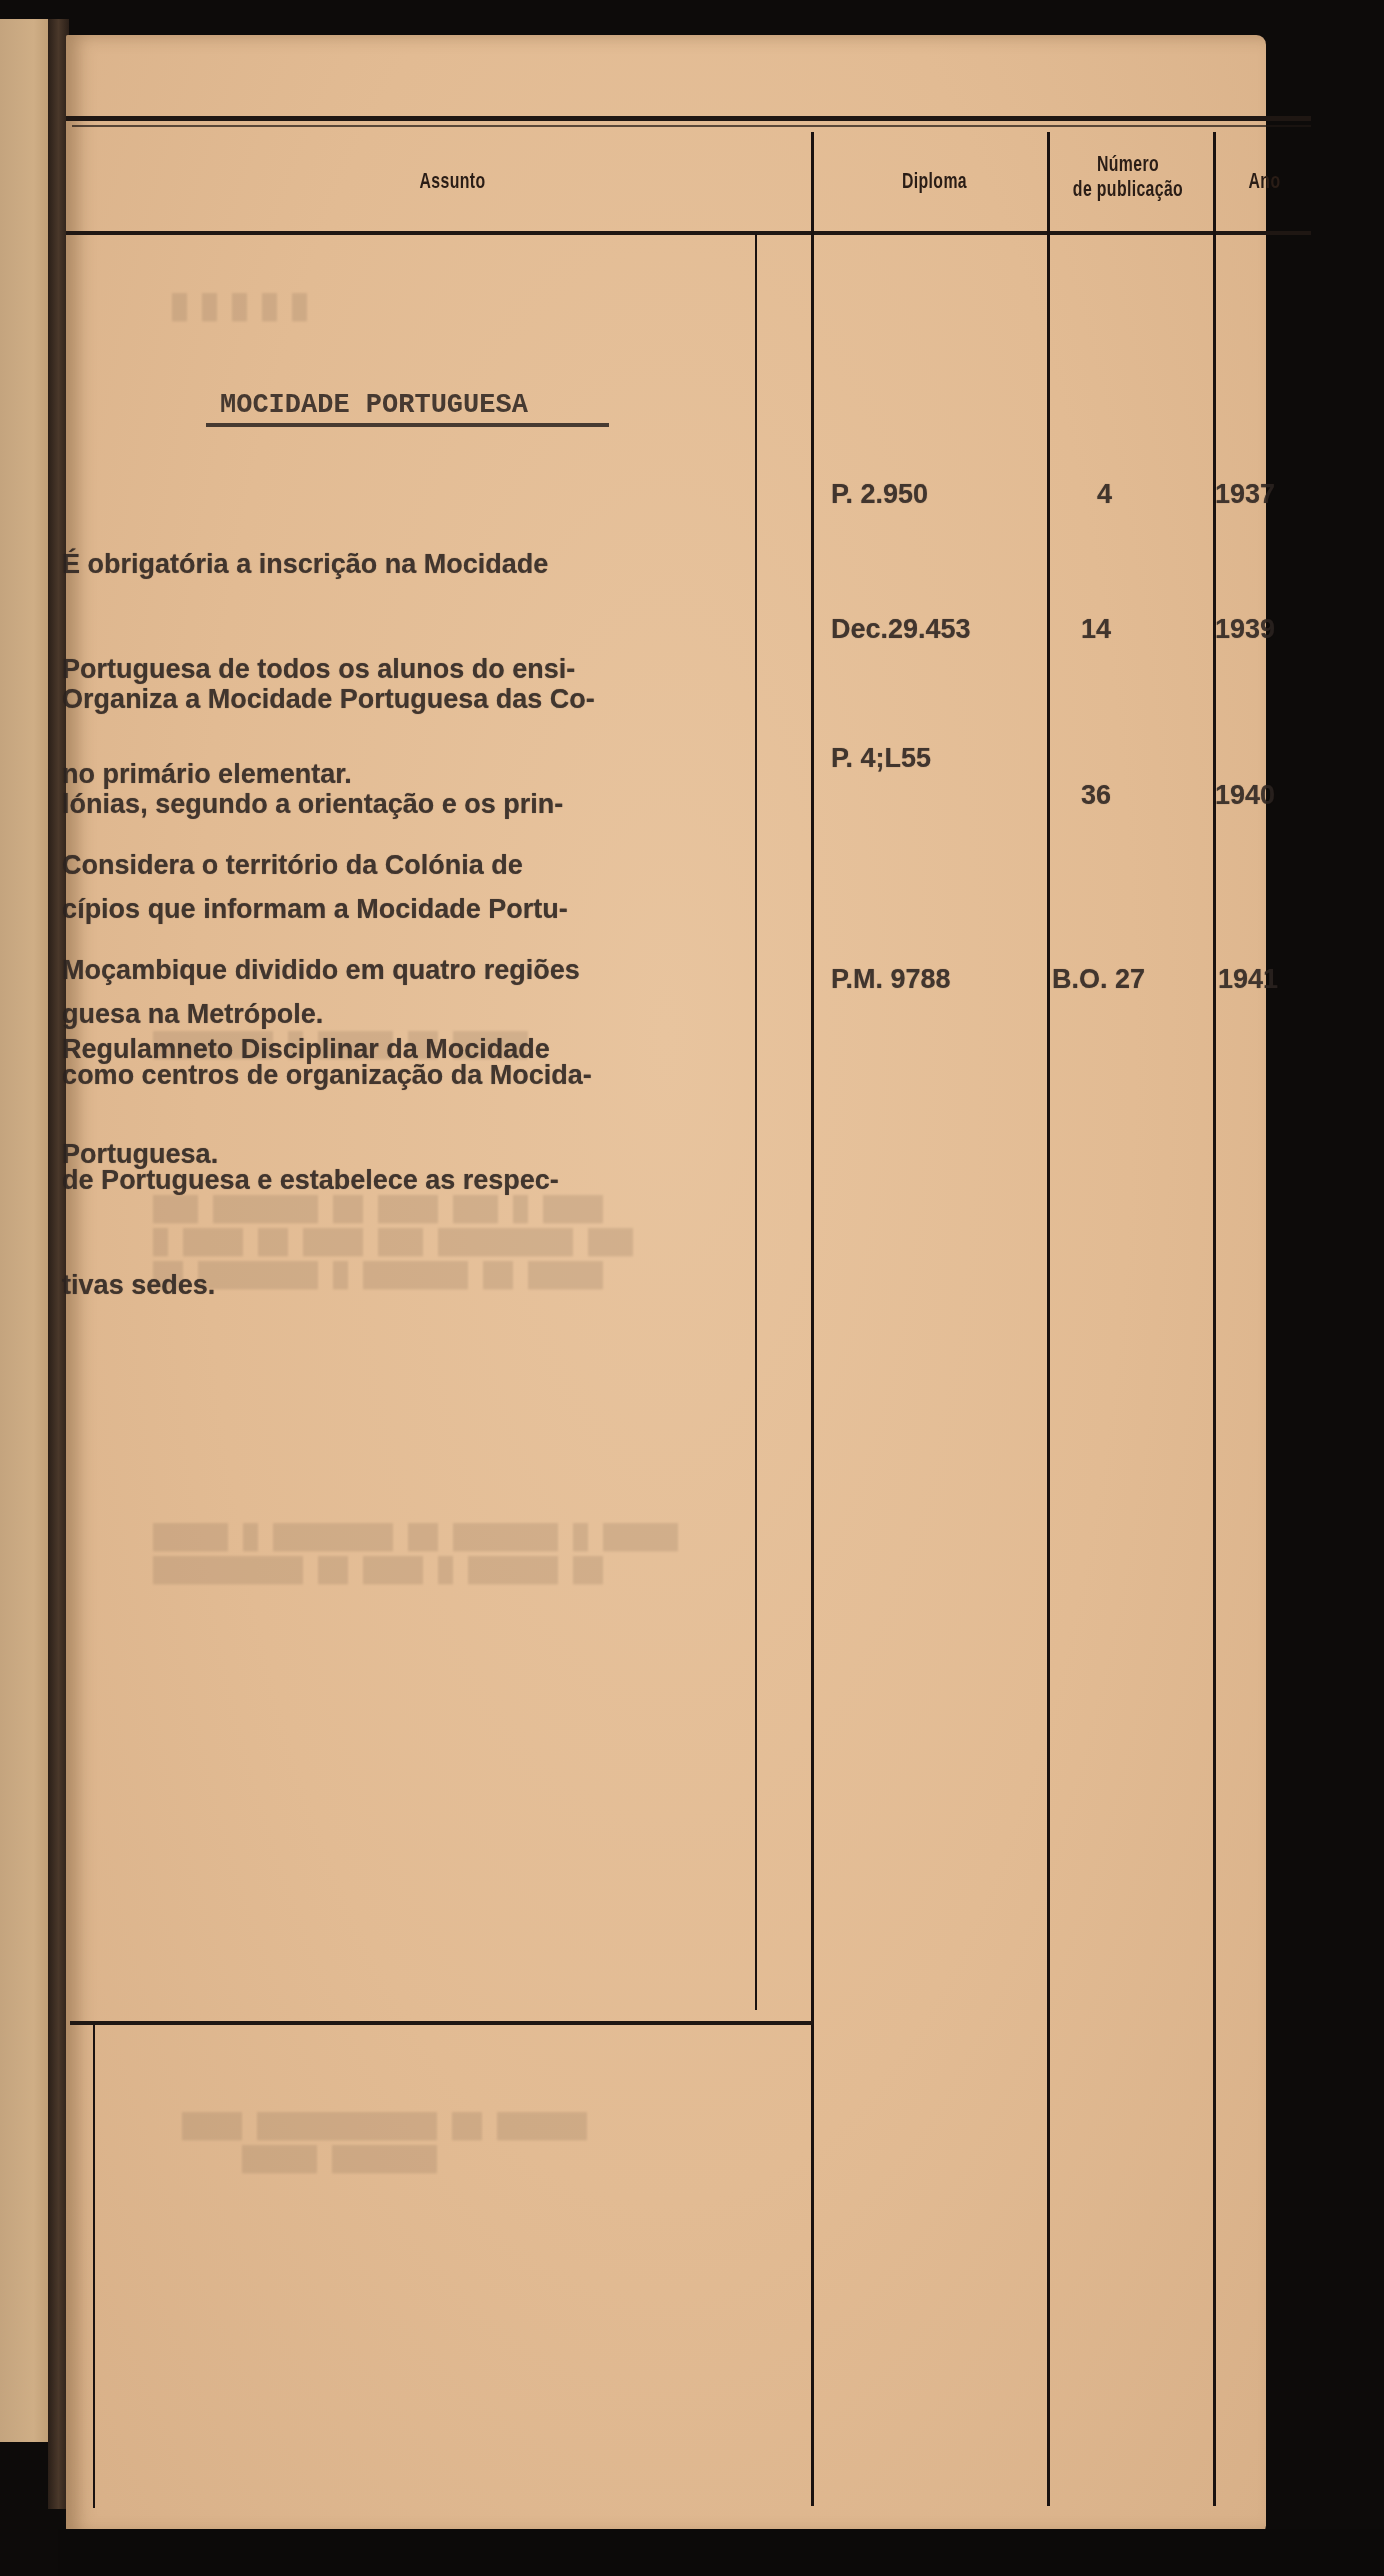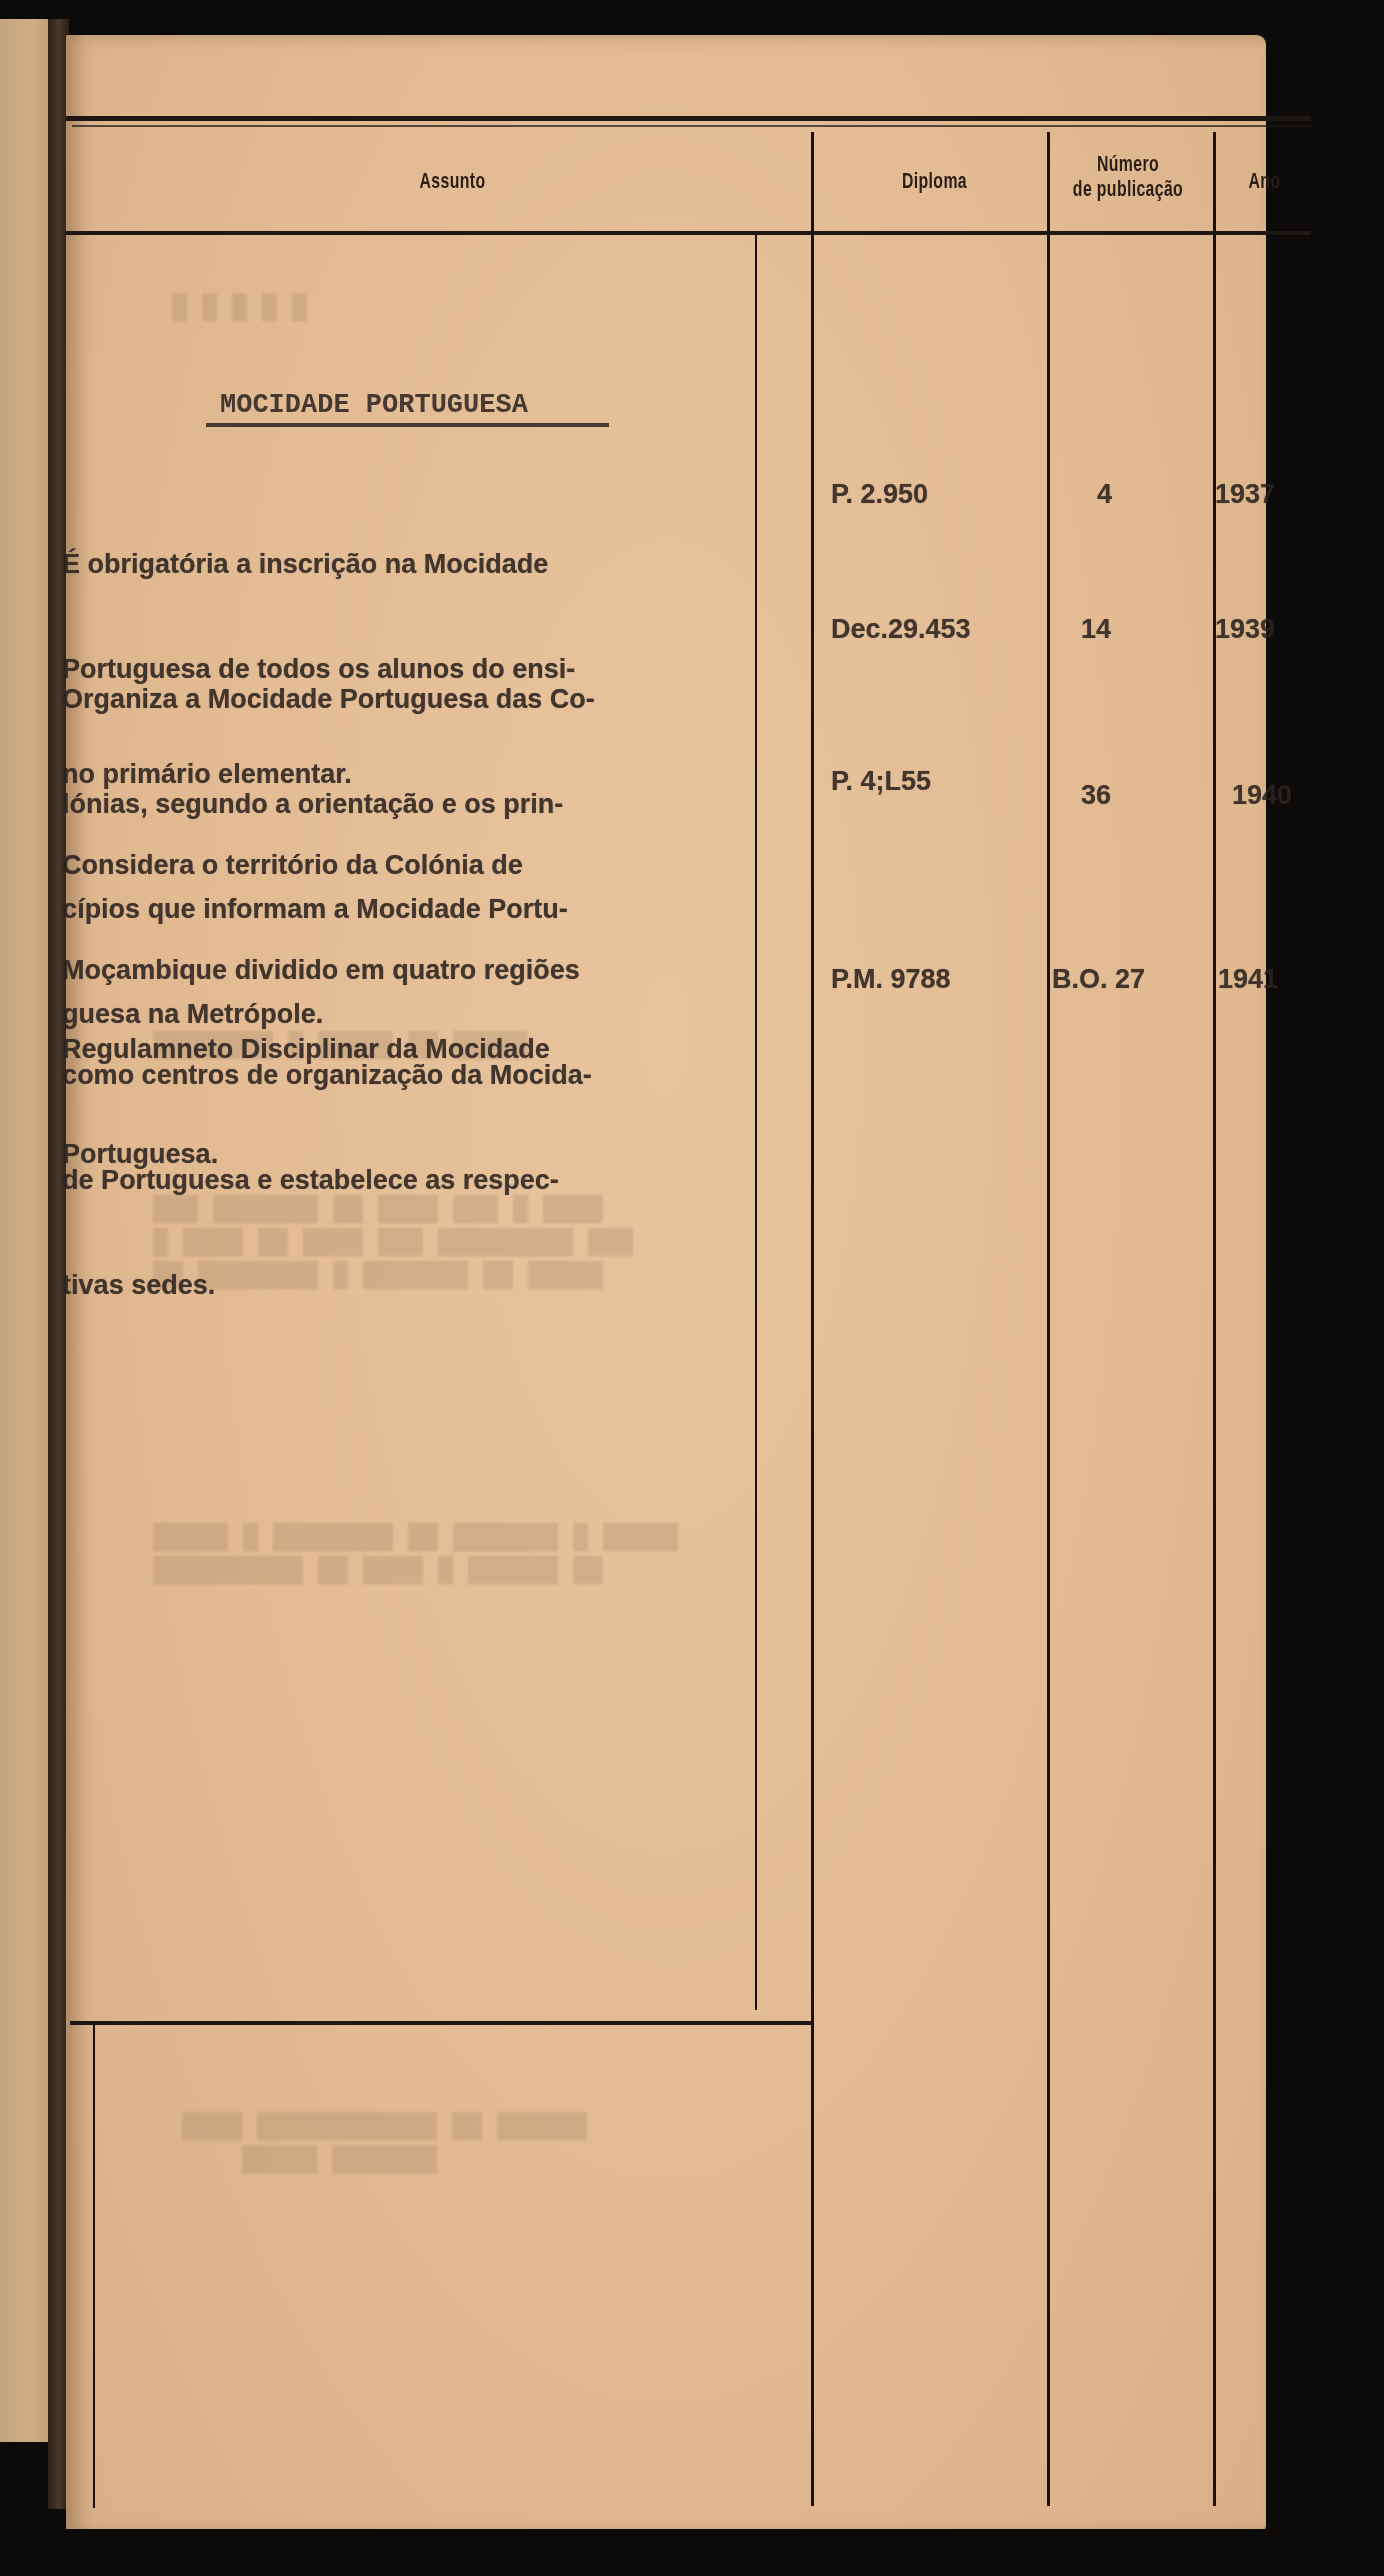--- a/index.html
+++ b/index.html
@@ -122,23 +122,23 @@
   <div class="typed" style="left:1015px; top:577px;">14</div>
   <div class="typed" style="left:1149px; top:577px;">1939</div>
 
   <div class="typed" style="left:-3.9px; top:743px;">
     <div>Considera o território da Colónia de</div>
     <div>Moçambique dividido em quatro regiões</div>
     <div>como centros de organização da Mocida-</div>
     <div>de Portuguesa e estabelece as respec-</div>
     <div>tivas sedes.</div>
   </div>
-  <div class="typed" style="left:765px; top:729px;text-align:right;">P. 4;L55</div>
+  <div class="typed" style="left:765px; top:706px;text-align:right;">P. 4;L55</div>
   <div class="typed" style="left:1015px; top:743px;">36</div>
-  <div class="typed" style="left:1149px; top:743px;margin-left:17px;">1940</div>
+  <div class="typed" style="left:1149px; top:743px;">1940</div>
 
   <div class="typed" style="left:-3.9px; top:927px;">
     <div>Regulamneto Disciplinar da Mocidade</div>
     <div>Portuguesa.</div>
   </div>
   <div class="typed" style="left:765px; top:927px;">P.M. 9788</div>
   <div class="typed" style="left:986px; top:927px;">B.O. 27</div>
   <div class="typed" style="left:1152px; top:927px;">1941</div>
 </div>
 

